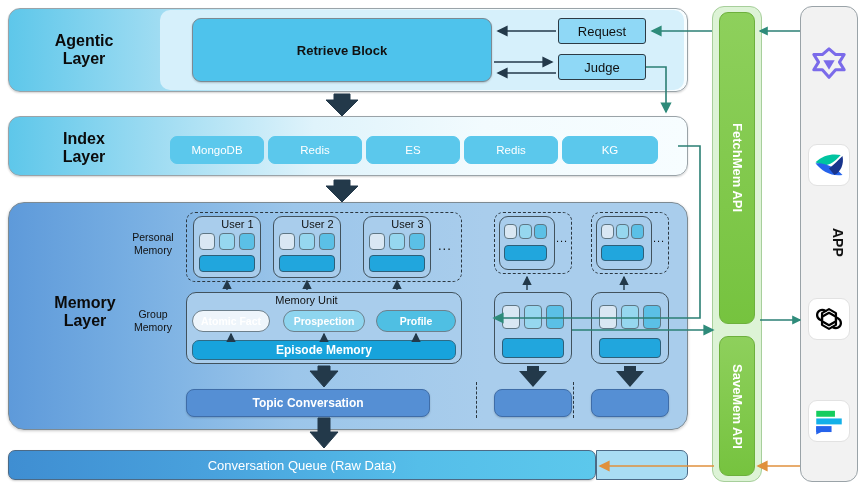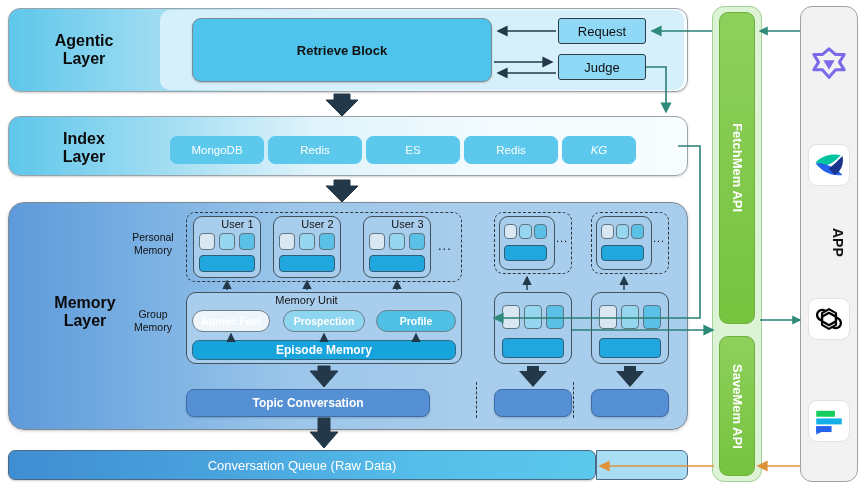--- a/index.html
+++ b/index.html
@@ -104,21 +104,21 @@
 
   <div class="abs layer-shell" style="left:8px;top:116px;width:680px;height:60px;"></div>
 
   <div class="abs layer-title" style="left:14px;top:130px;width:140px;font-size:16px;">Index
 Layer</div>
 
   <div class="abs idx-chip" style="left:170px;top:136px;width:94px;height:28px;">MongoDB</div>
   <div class="abs idx-chip" style="left:268px;top:136px;width:94px;height:28px;">Redis</div>
   <div class="abs idx-chip" style="left:366px;top:136px;width:94px;height:28px;">ES</div>
   <div class="abs idx-chip" style="left:464px;top:136px;width:94px;height:28px;">Redis</div>
-  <div class="abs idx-chip" style="left:562px;top:136px;width:74px;height:28px;font-style:italic;">KG</div>
+  <div class="abs idx-chip" style="left:562px;top:136px;width:96px;height:28px;">KG</div>
 
   <div class="abs mem-shell" style="left:8px;top:202px;width:680px;height:228px;"></div>
 
   <div class="abs layer-title" style="left:22px;top:294px;width:126px;font-size:16px;">Memory
 Layer</div>
 
   <div class="abs side-cap" style="left:124px;top:231px;width:58px;">Personal
 Memory</div>
 
   <div class="abs side-cap" style="left:124px;top:308px;width:58px;">Group

